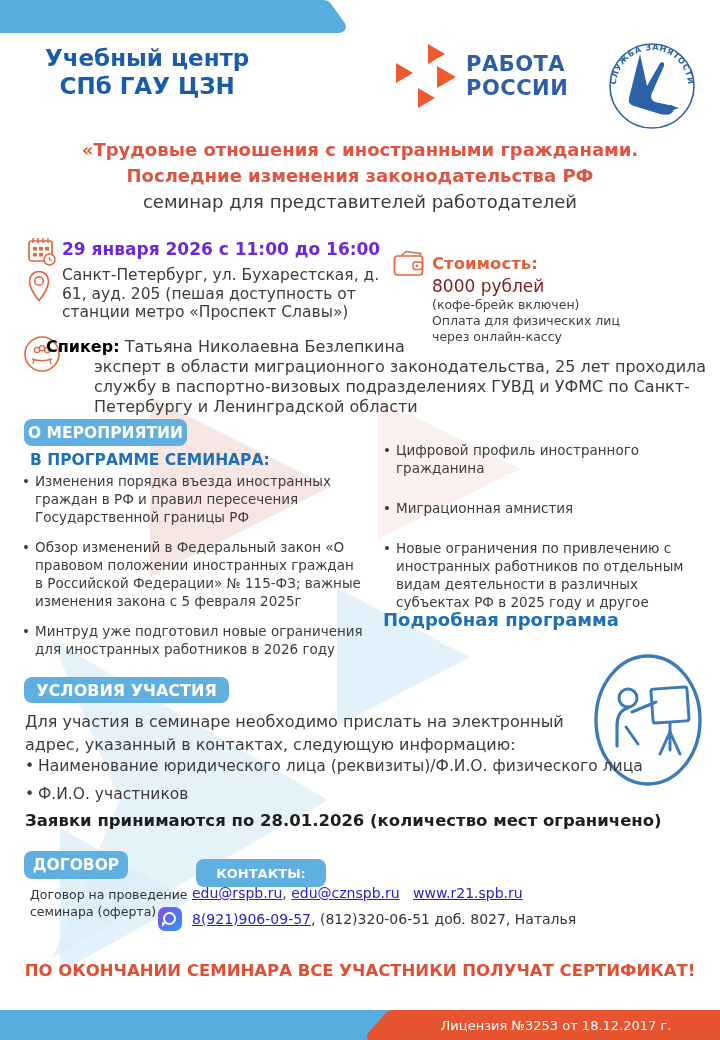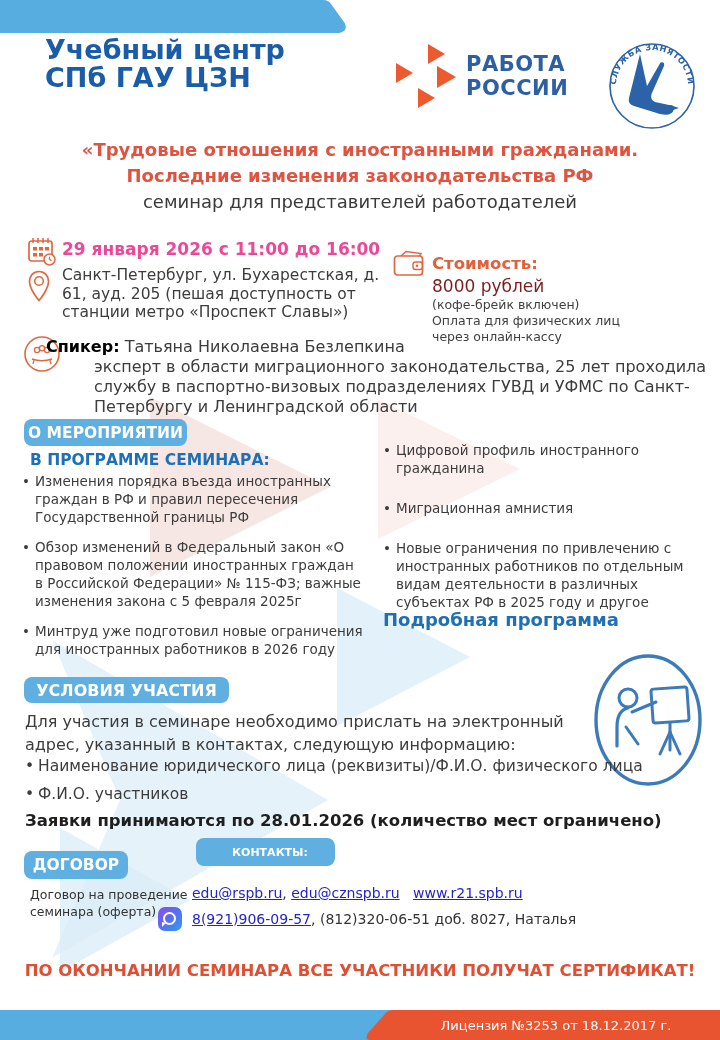--- a/index.html
+++ b/index.html
@@ -2,42 +2,42 @@
 <html><head>
 <meta charset="utf-8">
 <style>
   html,body{margin:0;padding:0;background:#e9e9e9;}
   #page{position:relative;width:720px;height:1040px;background:#ffffff;overflow:hidden;
         font-family:"DejaVu Sans","Liberation Sans",sans-serif;color:#3c3c3c;margin:0 auto;}
   .abs{position:absolute;}
   .z1{z-index:2;}
   #decor{position:absolute;left:0;top:0;z-index:1;}
   
-  .org-title{left:45px;top:36px;font-size:27px;line-height:28px;font-weight:bold;color:#1a5ca8;}
+  .org-title{left:45px;top:44px;font-size:23px;line-height:28px;font-weight:bold;color:#1a5ca8;text-align:center;}
   .logo-text{left:466px;top:52px;font-size:21px;line-height:24px;font-weight:bold;color:#2d5fa5;letter-spacing:.5px;}
   
   .head-line{left:0;width:720px;text-align:center;font-size:18px;}
   .head-red{color:#df5340;font-weight:bold;}
   .head-dark{color:#3a3a3a;}
   
-  .date-line{left:62px;top:239px;font-size:17px;font-weight:bold;color:#ec4899;}
+  .date-line{left:62px;top:239px;font-size:17px;font-weight:bold;color:#6d28d9;}
   .addr{left:62px;top:266px;width:318px;font-size:15.5px;line-height:18.5px;color:#3c3c3c;}
   .cost-label{left:432px;top:254px;font-size:16.5px;font-weight:bold;color:#e2603b;}
   .cost-value{left:432px;top:276px;font-size:17px;color:#7f1d1d;}
   .cost-note{left:432px;top:297px;font-size:12.5px;line-height:16px;color:#3f3f3f;}
   .speaker-line{left:46px;top:337px;font-size:16px;}
   .speaker-label{color:#000000;font-weight:bold;}
   .speaker-desc{left:46px;top:357px;width:648px;font-size:16px;line-height:20px;color:#3c3c3c;margin-left:48px;}
   
   .pill{background:#5fafe0;border-radius:8px;color:#ffffff;font-weight:bold;text-align:center;
         display:flex;align-items:center;justify-content:center;cursor:pointer;}
   .pill-about{left:24px;top:419px;width:163px;height:27px;font-size:15.5px;}
   .pill-cond{left:24px;top:677px;width:205px;height:26px;font-size:16px;}
   .pill-dog{left:24px;top:851px;width:104px;height:28px;font-size:15.5px;}
-  .pill-cont{left:196px;top:838px;width:130px;height:28px;font-size:11px;padding-left:9px;}
+  .pill-cont{left:196px;top:859px;width:130px;height:28px;font-size:13px;}
   .prog-head{left:30px;top:451px;font-size:15.5px;font-weight:bold;color:#1e6fb5;}
   ul.blist{list-style:none;margin:0;padding:0;}
   ul.blist li{position:relative;padding-left:13px;}
   ul.blist li::before{content:"•";position:absolute;left:0;top:0;}
   .list-left{left:22px;top:472px;width:342px;font-size:13.5px;line-height:18px;color:#3c3c3c;}
   .list-left li{margin-bottom:12px;}
   .list-right{left:383px;top:441px;width:332px;font-size:13.5px;line-height:18px;color:#3c3c3c;}
   .list-right li{margin-bottom:22px;}
   .prog-link{left:383px;top:609px;font-size:18px;font-weight:bold;color:#1e6fb5;cursor:pointer;}
   

